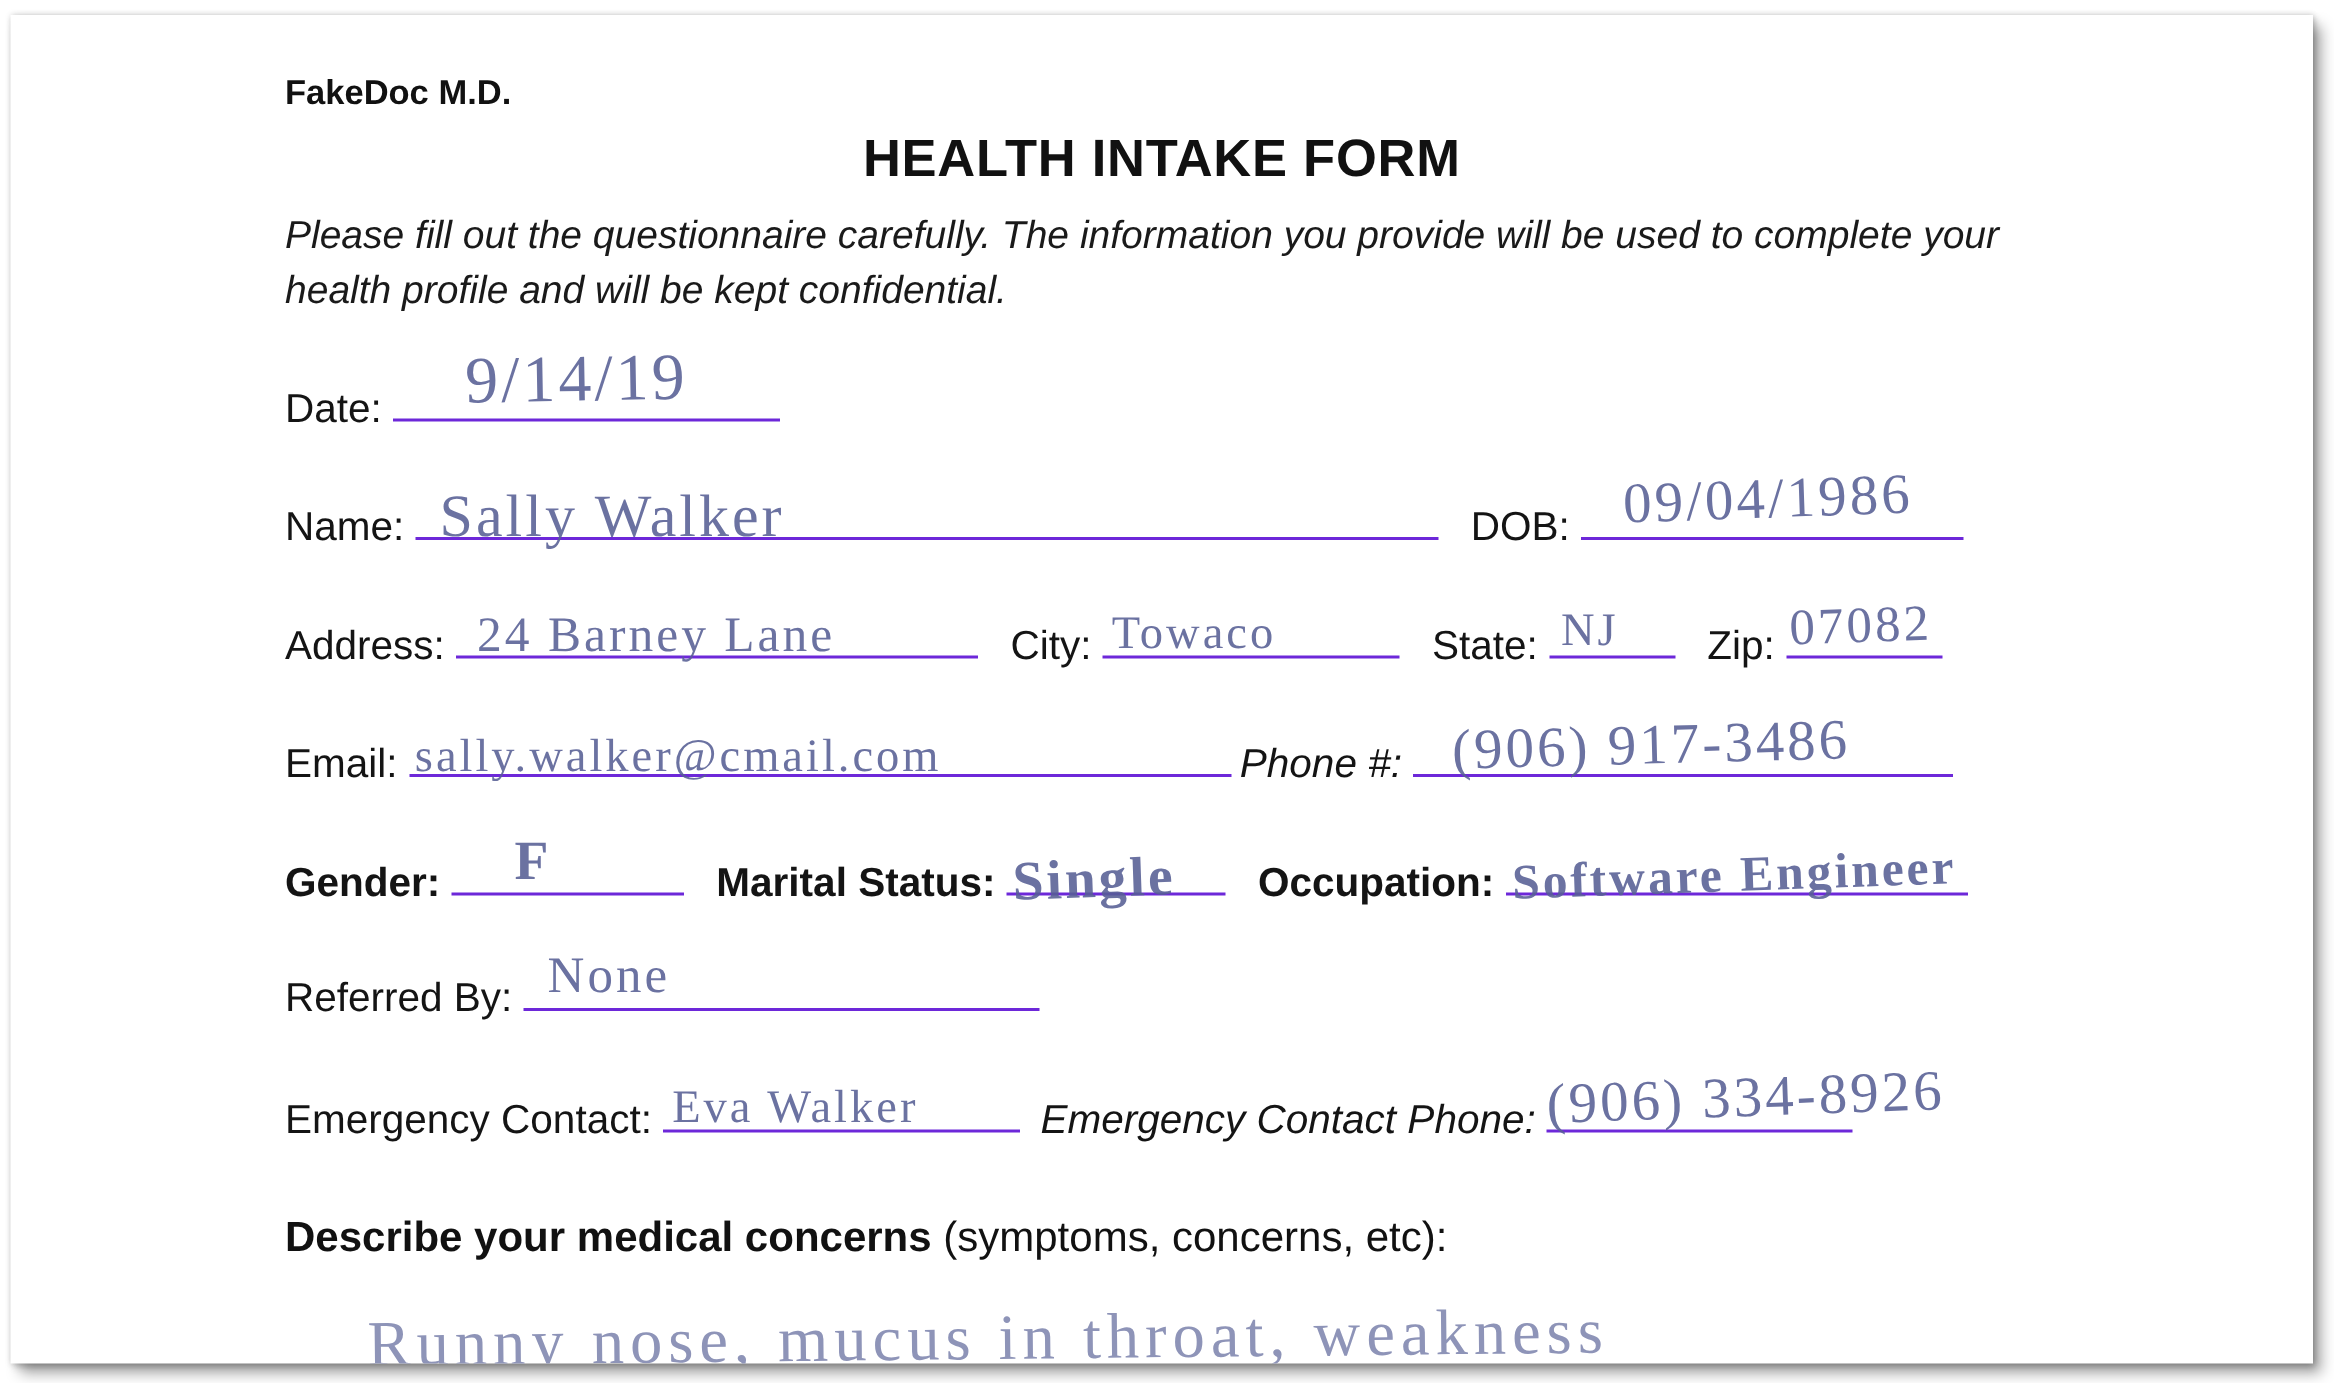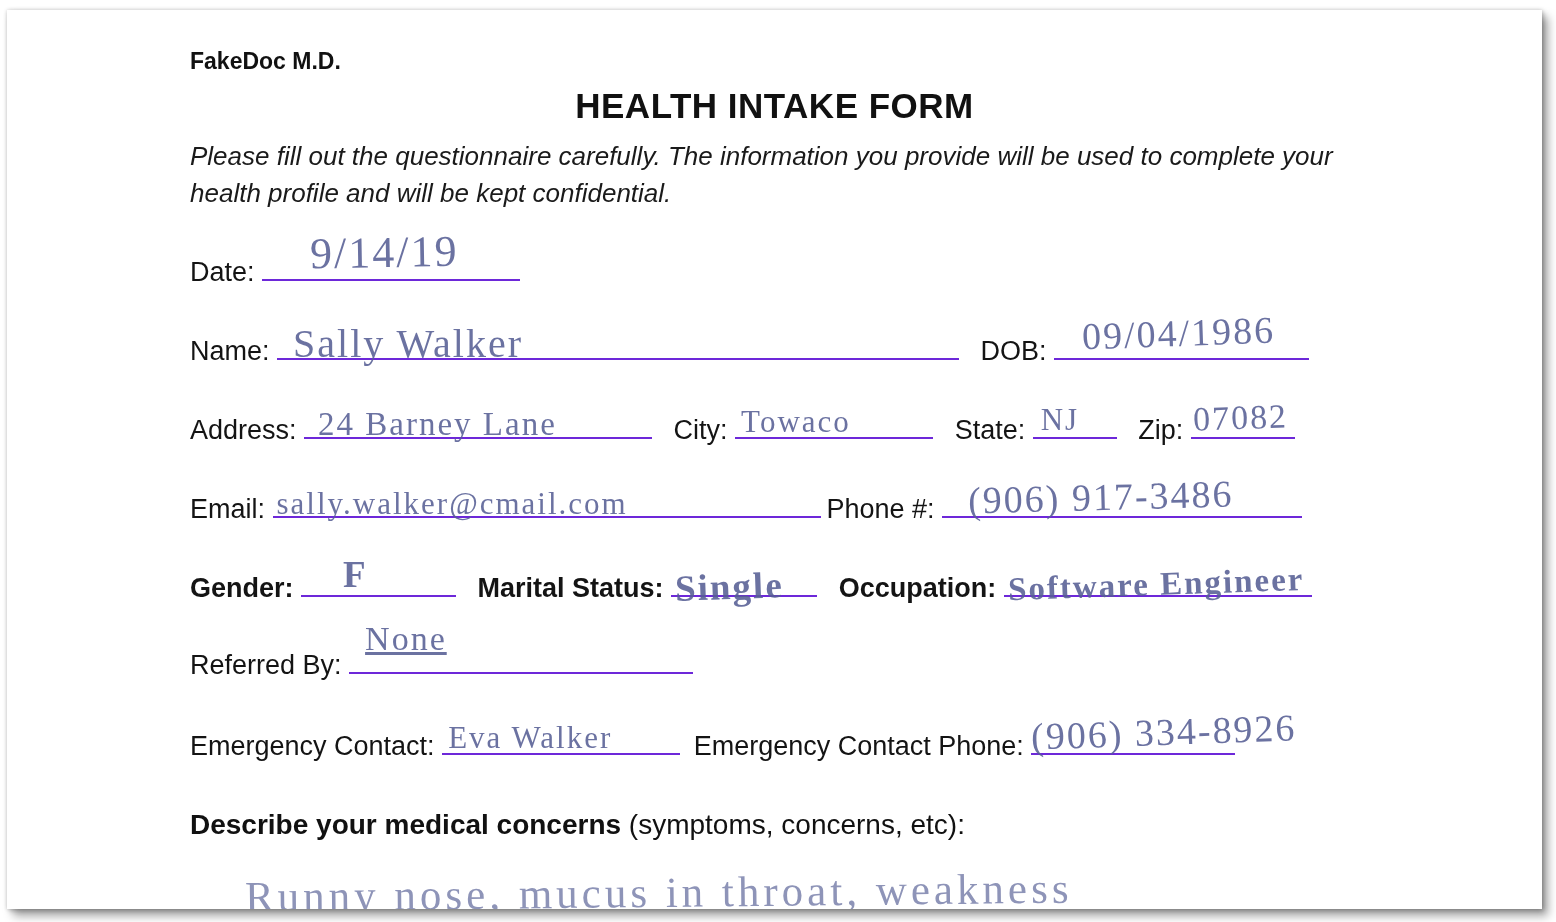--- a/index.html
+++ b/index.html
@@ -71,21 +71,21 @@
   }
   .concerns-heading .bold { font-weight: bold; }
   .line {
     display: inline-block;
     position: relative;
     height: 2px;
     border-bottom: 2px solid #6d28d9;
     vertical-align: baseline;
   }
   .gap { margin-left: 14px; }
-  .gap-sm { margin-left: 6px; }
+  .gap-sm { margin-left: 6px; font-style: italic; }
 
   
   .ink {
     position: absolute;
     bottom: 2px;
     left: 8px;
     font-family: cursive;
     color: var(--ink, #575f95);
     white-space: nowrap;
     line-height: 1;
@@ -97,21 +97,21 @@
   .ink-dob       { left: 28px;  bottom: 6px;  font-size: 38px; transform: rotate(-2deg); }
   .ink-address   { left: 14px;  bottom: -4px; font-size: 33px; }
   .ink-city      { left: 6px;   bottom: 0px;  font-size: 31px; }
   .ink-state     { left: 8px;   bottom: 2px;  font-size: 31px; }
   .ink-zip       { left: 2px;   bottom: 2px;  font-size: 34px; transform: rotate(-2deg); }
   .ink-email     { left: 4px;   bottom: -3px; font-size: 31px; }
   .ink-phone     { left: 26px;  bottom: 0px;  font-size: 38px; transform: rotate(-1.5deg); }
   .ink-gender    { left: 42px;  bottom: 2px;  font-size: 37px; }
   .ink-marital   { left: 4px;   bottom: -10px; font-size: 37px; transform: rotate(-2deg); }
   .ink-occupation{ left: 4px;   bottom: -6px; font-size: 33px; transform: rotate(-2deg); }
-  .ink-referred  { left: 16px;  bottom: 16px;  font-size: 34px; text-decoration: underline; }
+  .ink-referred  { left: 16px;  bottom: 4px;  font-size: 34px; }
   .ink-emcontact { left: 6px;   bottom: 0px;  font-size: 31px; text-align: center; }
   .ink-emphone   { left: 0px;   bottom: 2px;  font-size: 38px; transform: rotate(-2deg); }
   .concerns-ink {
     position: absolute;
     left: 238px;
     top: 858px;
     font-family: cursive;
     font-size: 43px;
     letter-spacing: 4px;
     white-space: nowrap;

